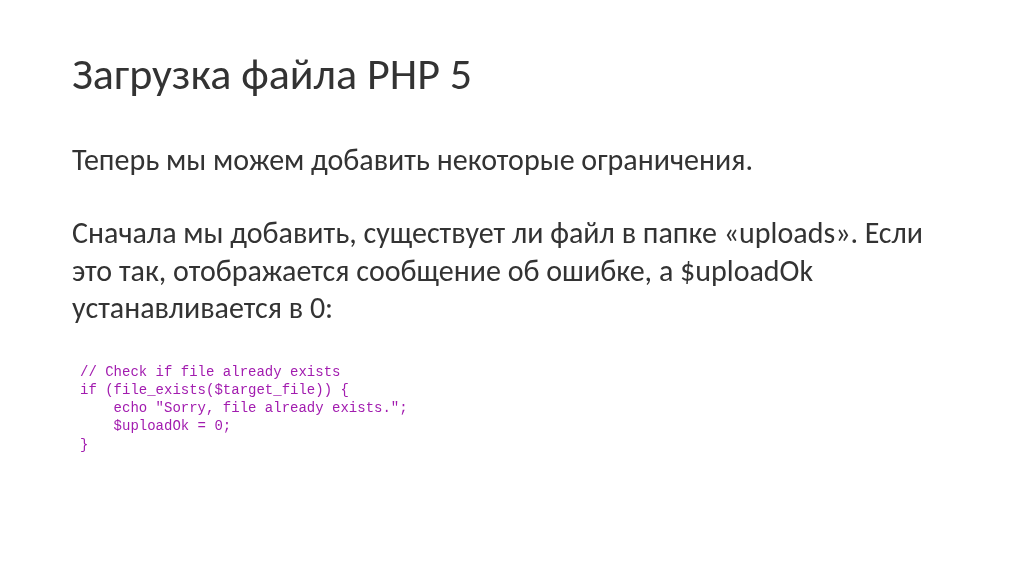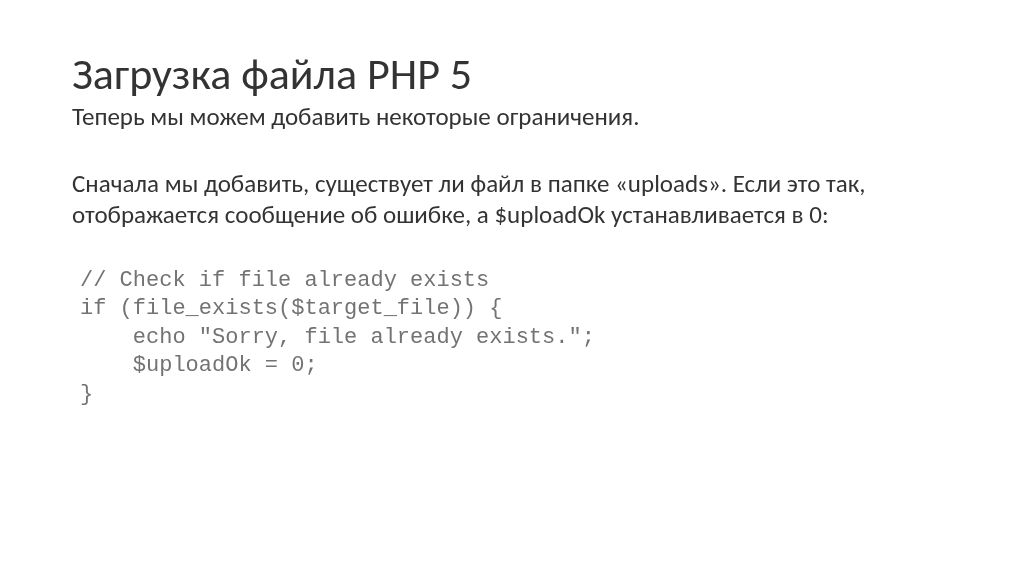--- a/index.html
+++ b/index.html
@@ -13,33 +13,34 @@
       background: #ffffff;
       font-family: "Segoe UI", Calibri, Arial, sans-serif;
       padding: 48px 72px 48px 72px;
       color: #2c2c2c;
       overflow: hidden;
     }
     .title {
       font-size: 44px;
       font-weight: 400;
       color: #333333;
+      margin-bottom: 40px;
       line-height: 1.2;
     }
     .paragraph {
-      font-size: 25px;
+      font-size: 30px;
       font-weight: 400;
       color: #333333;
       line-height: 1.25;
       margin-bottom: 36px;
     }
     .code-block {
       font-family: Consolas, "Courier New", monospace;
-      font-size: 22px;
-      color: #737373;
+      font-size: 14px;
+      color: #a21caf;
       line-height: 1.3;
       white-space: pre;
       margin-top: 8px;
       padding-left: 8px;
     }
   </style>
 </head>
 <body>
 
 <h1 class="title">Загрузка файла PHP 5</h1>

